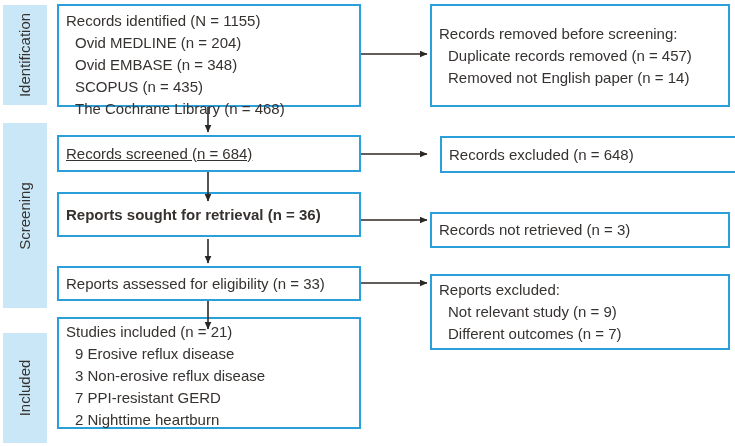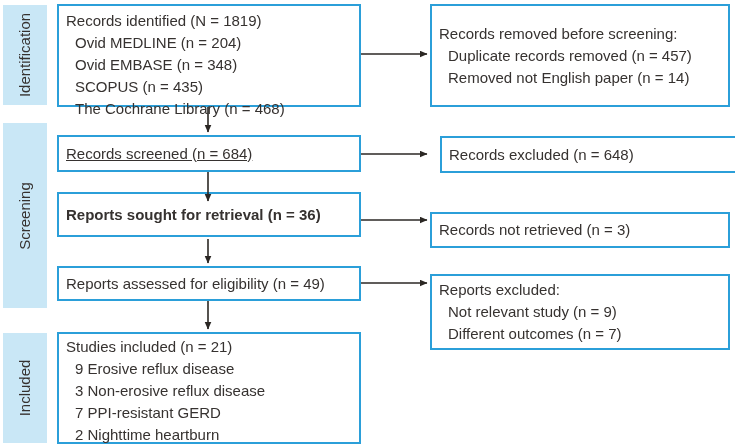--- a/index.html
+++ b/index.html
@@ -53,40 +53,40 @@
     <span>Identification</span>
   </div>
   <div class="stage" style="top:123px;height:185px;">
     <span>Screening</span>
   </div>
   <div class="stage" style="top:333px;height:110px;">
     <span>Included</span>
   </div>
 
   <div class="fbox col-main" style="top:4px;height:103px;padding-top:4px;">
-    <div>Records identified (N = 1819)</div>
+    <div>Records identified (N = 1155)</div>
     <div class="sub">Ovid MEDLINE (n = 204)</div>
     <div class="sub">Ovid EMBASE (n = 348)</div>
     <div class="sub">SCOPUS (n = 435)</div>
     <div class="sub">The Cochrane Library (n = 468)</div>
   </div>
 
   <div class="fbox col-main vcenter" style="top:135px;height:37px;text-decoration:underline;">
     <div>Records screened (n = 684)</div>
   </div>
 
   <div class="fbox col-main vcenter" style="top:192px;height:45px;font-weight:bold;">
     <div>Reports sought for retrieval (n = 36)</div>
   </div>
 
   <div class="fbox col-main vcenter" style="top:266px;height:35px;">
-    <div>Reports assessed for eligibility (n = 49)</div>
+    <div>Reports assessed for eligibility (n = 33)</div>
   </div>
 
-  <div class="fbox col-main" style="top:332px;height:112px;padding-top:2px;">
+  <div class="fbox col-main" style="top:317px;height:112px;padding-top:2px;">
     <div>Studies included (n = 21)</div>
     <div class="sub">9 Erosive reflux disease</div>
     <div class="sub">3 Non-erosive reflux disease</div>
     <div class="sub">7 PPI-resistant GERD</div>
     <div class="sub">2 Nighttime heartburn</div>
   </div>
 
   <div class="fbox col-right vcenter" style="top:4px;height:103px;">
     <div>Records removed before screening:</div>
     <div class="sub">Duplicate records removed (n = 457)</div>

